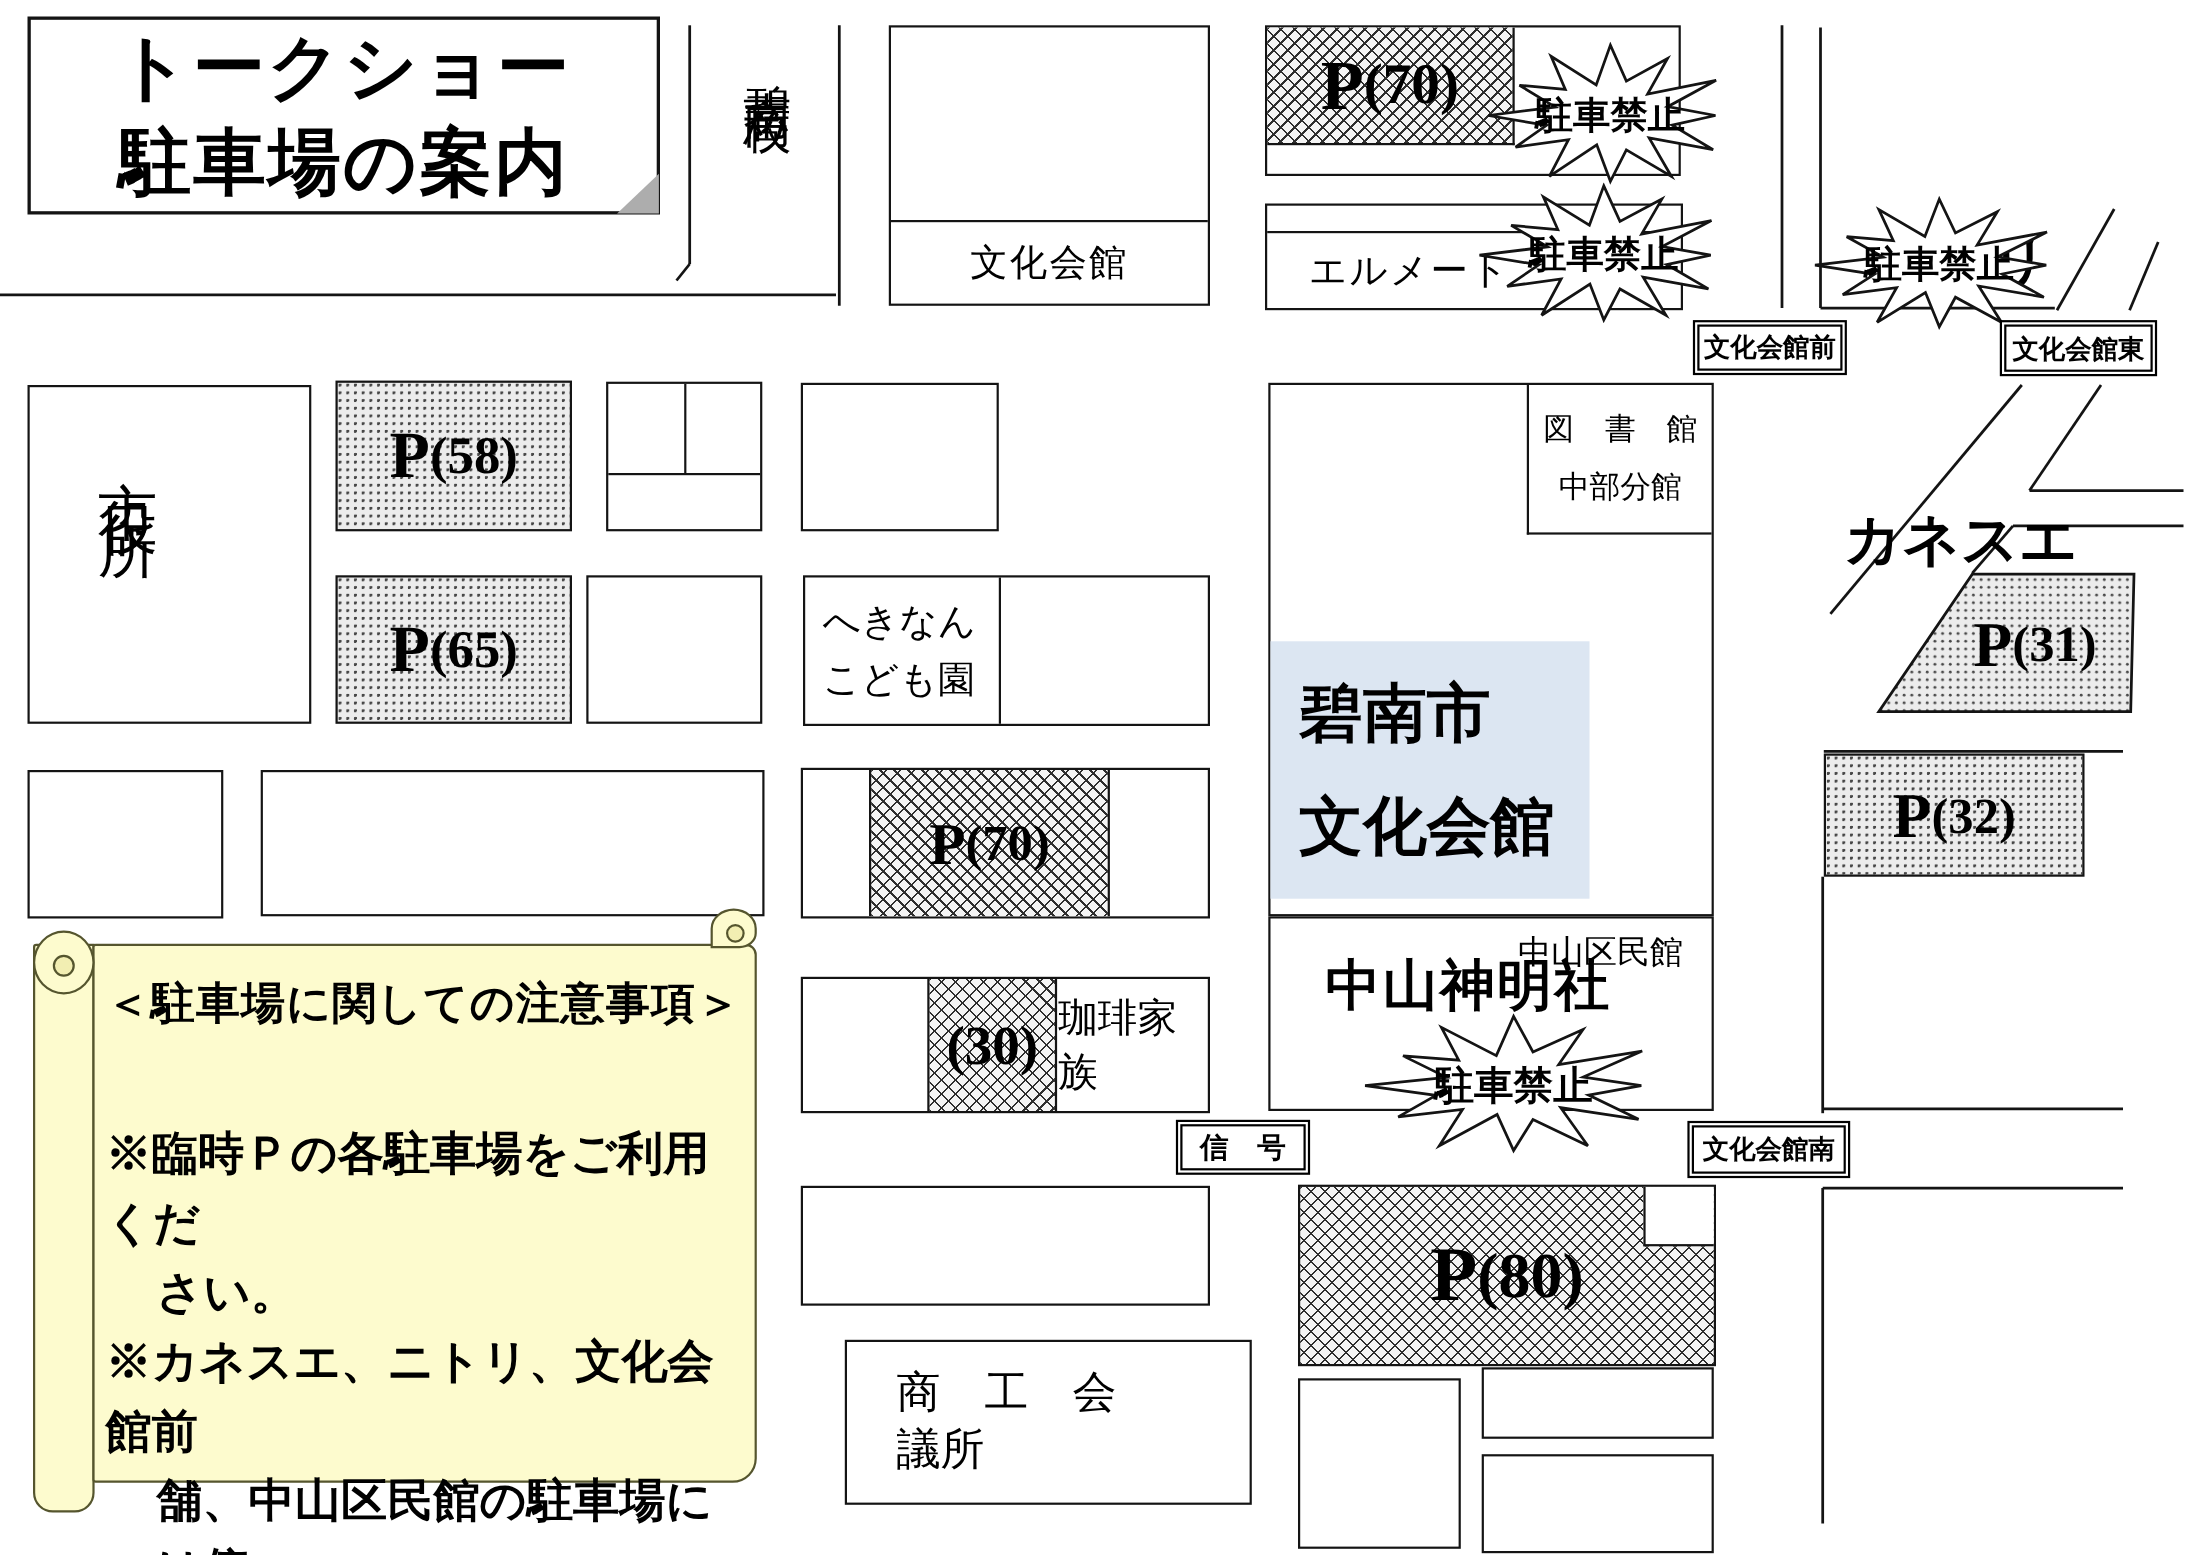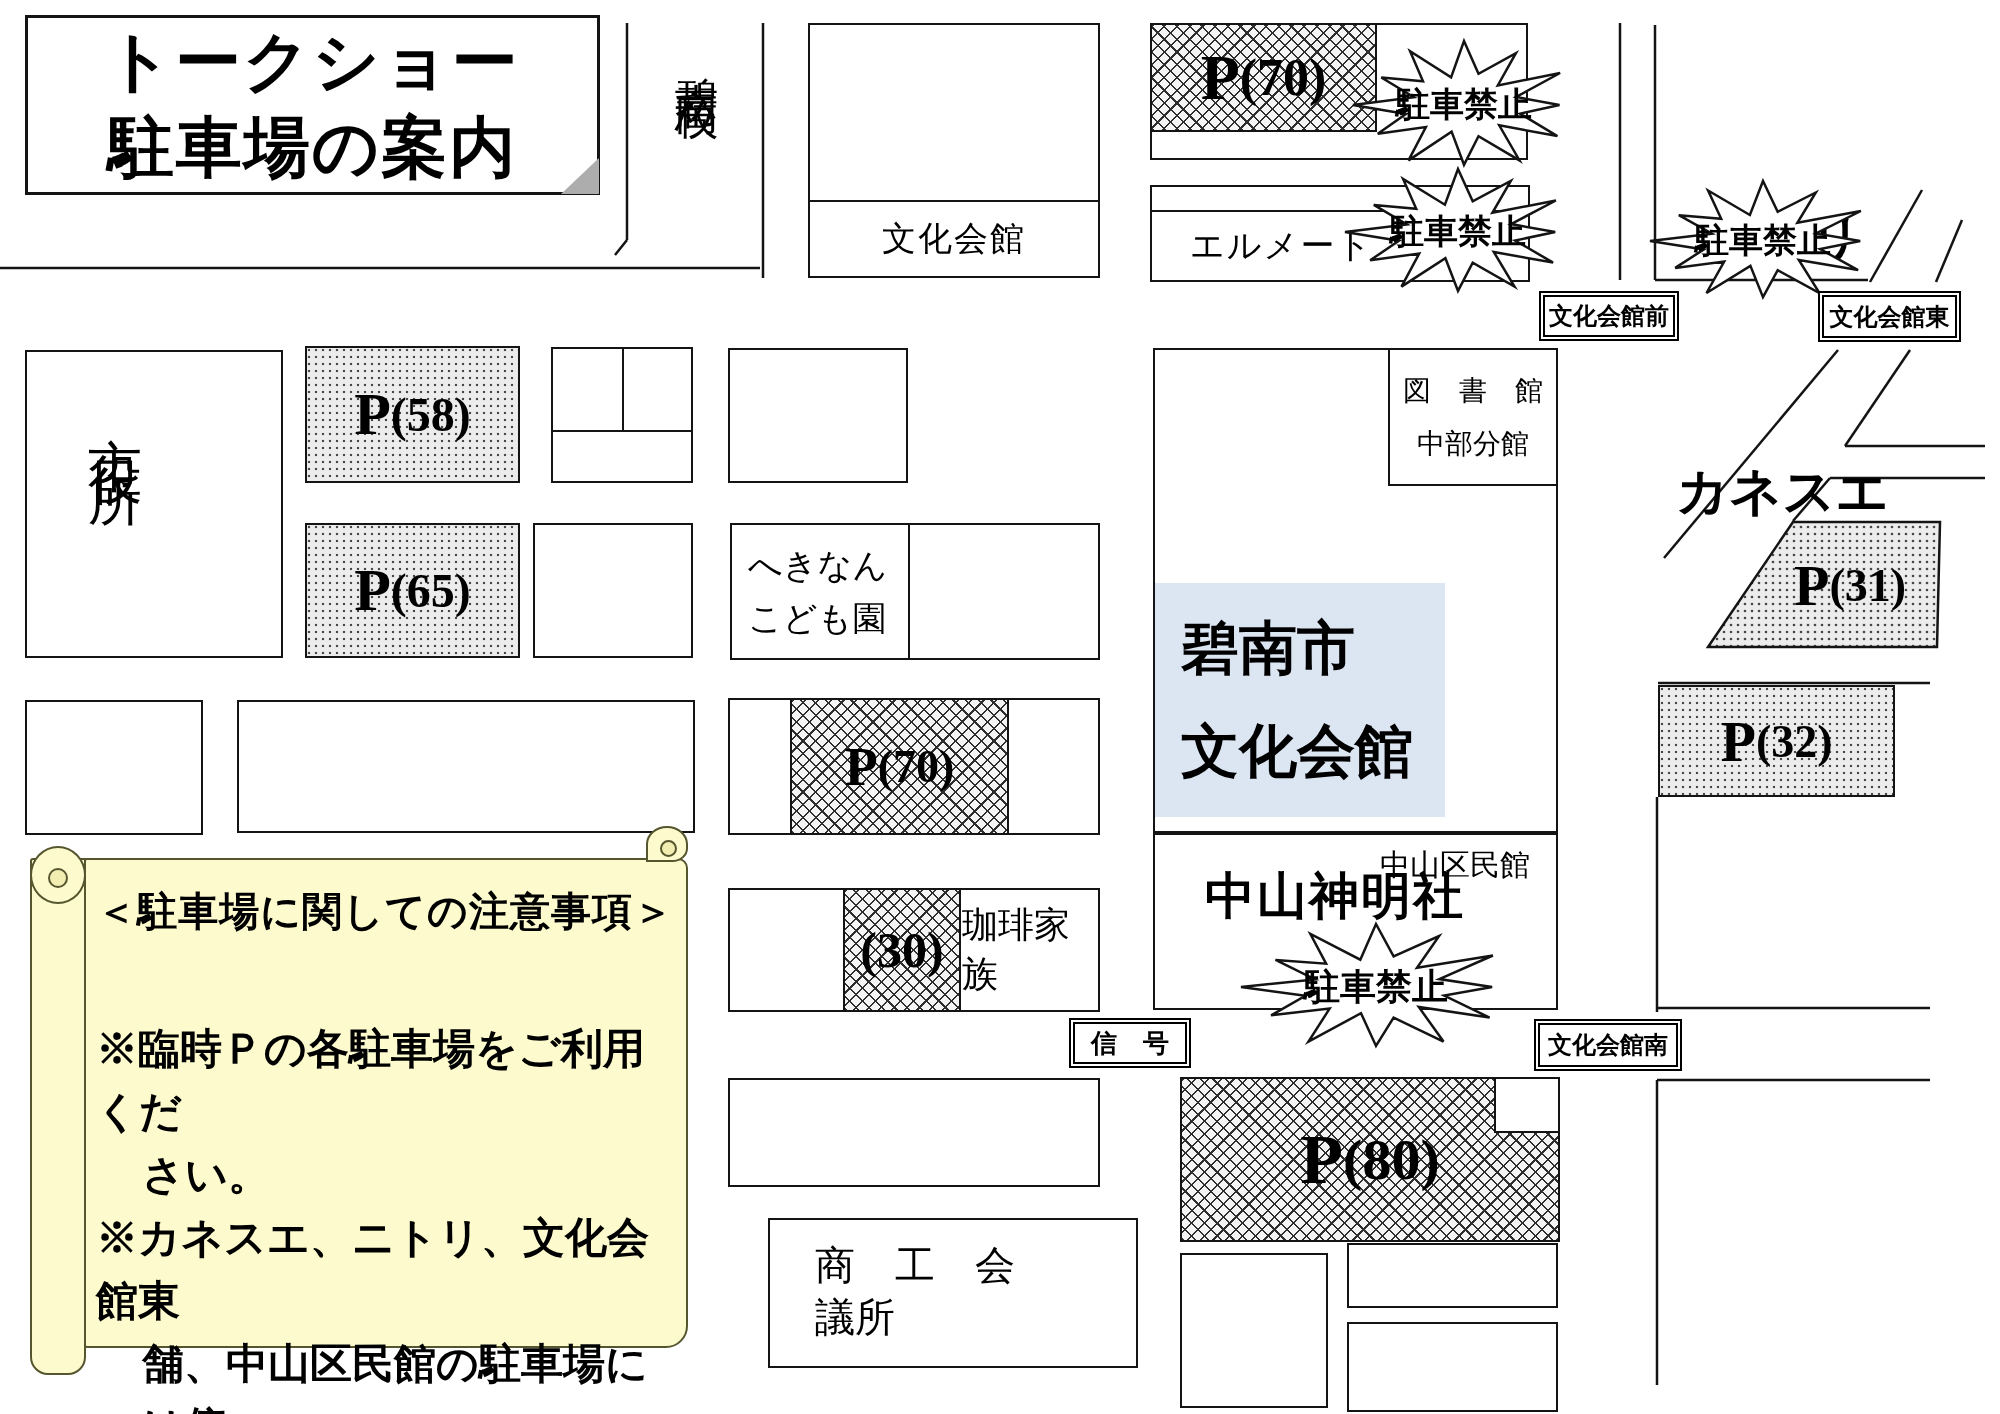--- a/index.html
+++ b/index.html
@@ -260,19 +260,19 @@
       <i></i>
     </div>
   <div class="scroll-part" id="note-curl-tr">
       <i></i>
     </div>
   <div id="note-text">
     <div class="head">＜駐車場に関しての注意事項＞</div>
     <div class="item" style="margin-top:78px;">
       <div>※臨時Ｐの各駐車場をご利用くだ</div>
       <div class="indent">さい。</div>
-      <div>※カネスエ、ニトリ、文化会館東</div>
+      <div>※カネスエ、ニトリ、文化会館前</div>
       <div class="indent">舗、中山区民館の駐車場には停</div>
 
     </div>
   </div>
 
 </div>
 
 </body></html>

